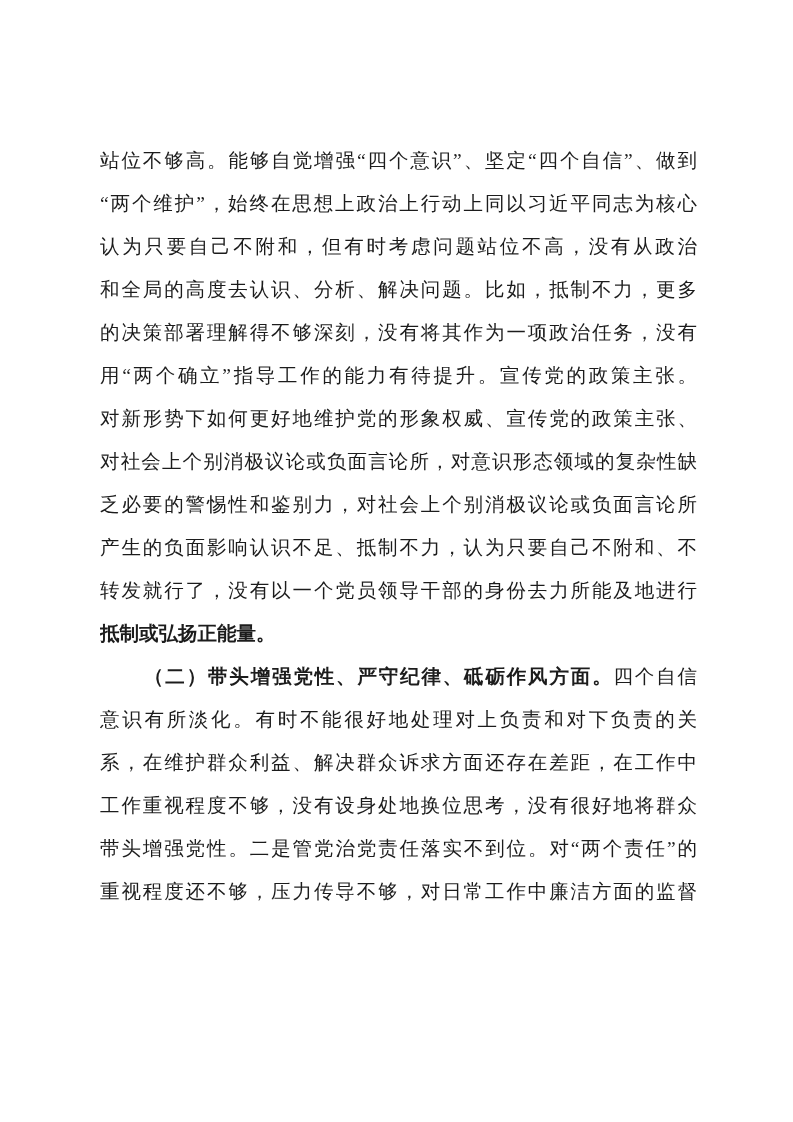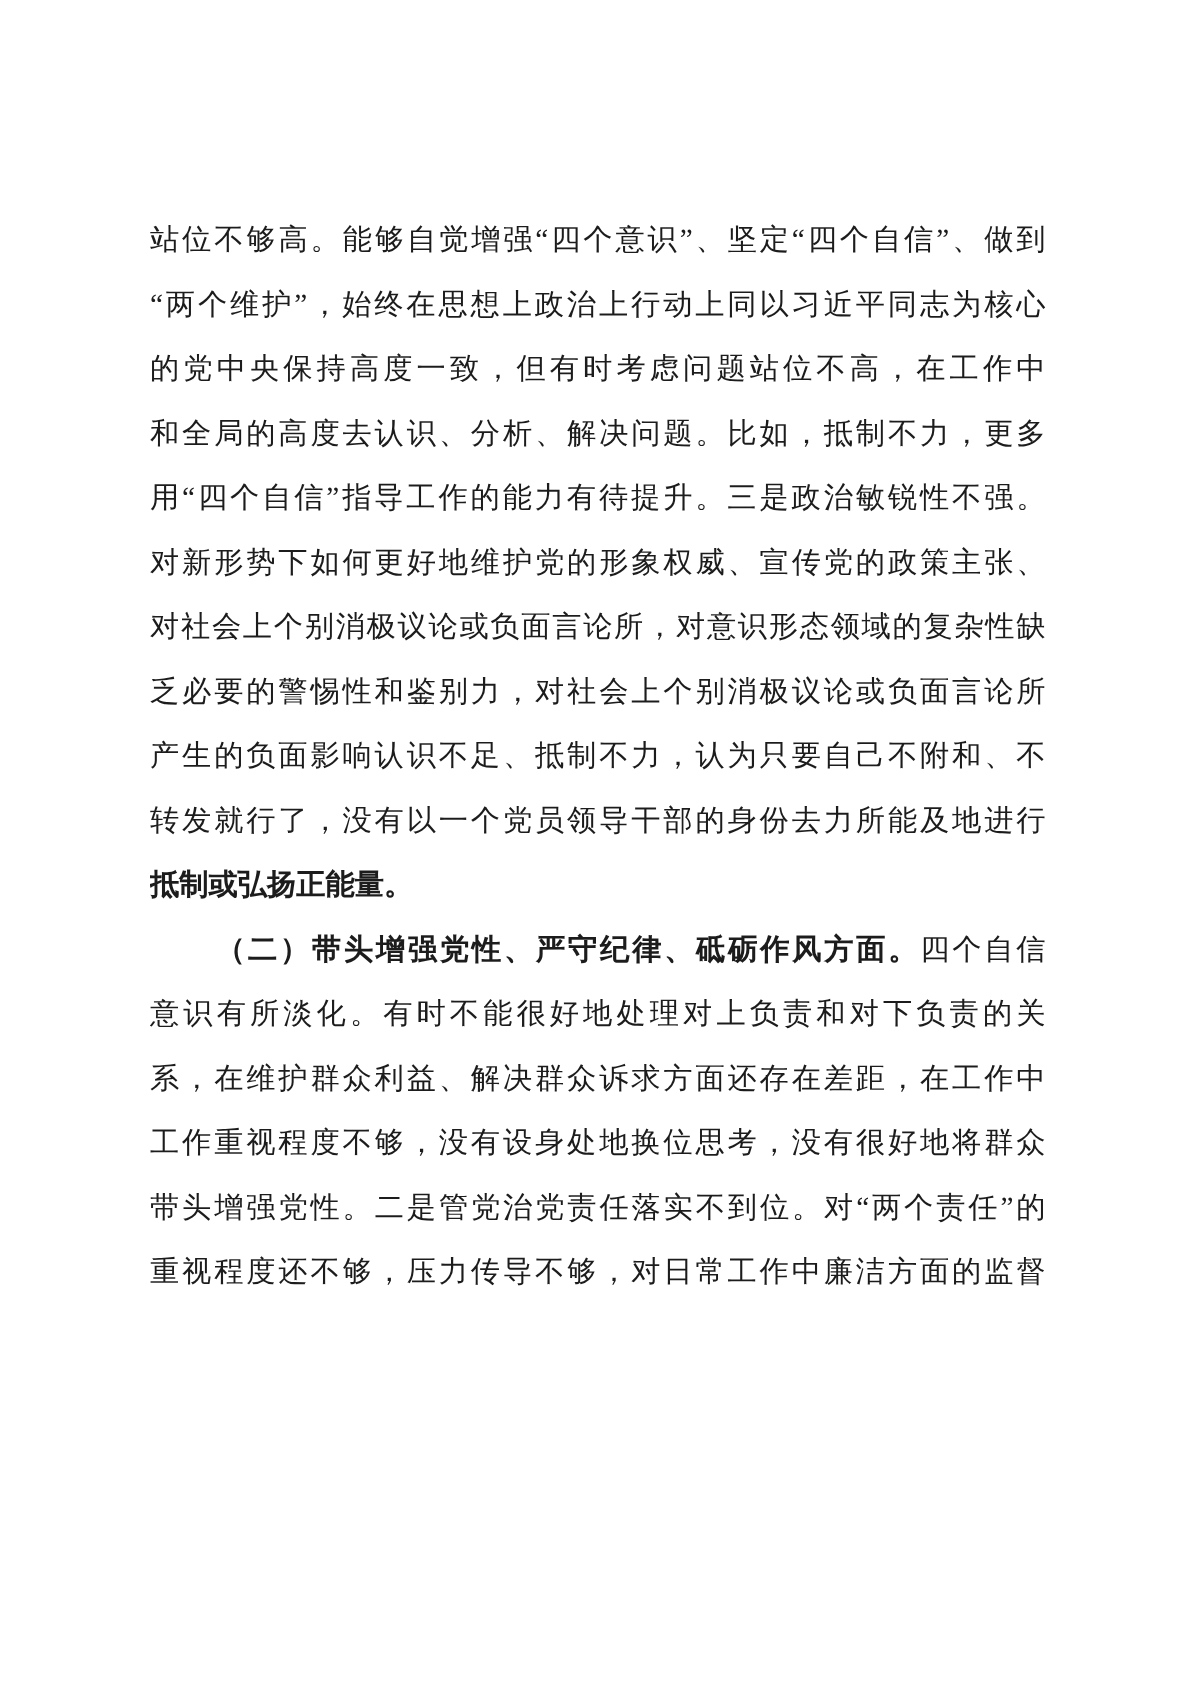--- a/index.html
+++ b/index.html
@@ -42,23 +42,24 @@
   }
 </style>
 </head>
 <body>
 
 <div class="page">
   <div class="text-block">
 
     <div class="line">站位不够高。能够自觉增强“四个意识”、坚定“四个自信”、做到</div>
     <div class="line">“两个维护”，始终在思想上政治上行动上同以习近平同志为核心</div>
-    <div class="line">的党中央保持高度一致，但有时考虑问题站位不高，在工作中</div>
+    <div class="line">认为只要自己不附和，但有时考虑问题站位不高，没有从政治</div>
     <div class="line">和全局的高度去认识、分析、解决问题。比如，抵制不力，更多</div>
-    <div class="line">用“四个自信”指导工作的能力有待提升。三是政治敏锐性不强。</div>
+    <div class="line">的决策部署理解得不够深刻，没有将其作为一项政治任务，没有</div>
+    <div class="line">用“两个确立”指导工作的能力有待提升。宣传党的政策主张。</div>
     <div class="line">对新形势下如何更好地维护党的形象权威、宣传党的政策主张、</div>
     <div class="line">对社会上个别消极议论或负面言论所，对意识形态领域的复杂性缺</div>
     <div class="line">乏必要的警惕性和鉴别力，对社会上个别消极议论或负面言论所</div>
     <div class="line">产生的负面影响认识不足、抵制不力，认为只要自己不附和、不</div>
     <div class="line">转发就行了，没有以一个党员领导干部的身份去力所能及地进行</div>
     <div class="line line-end">抵制或弘扬正能量。</div>
 
     <div class="line line-indent"><span class="bold">（二）带头增强党性、严守纪律、砥砺作风方面。</span><span>四个自信</span></div>
 
     <div class="line">意识有所淡化。有时不能很好地处理对上负责和对下负责的关</div>

